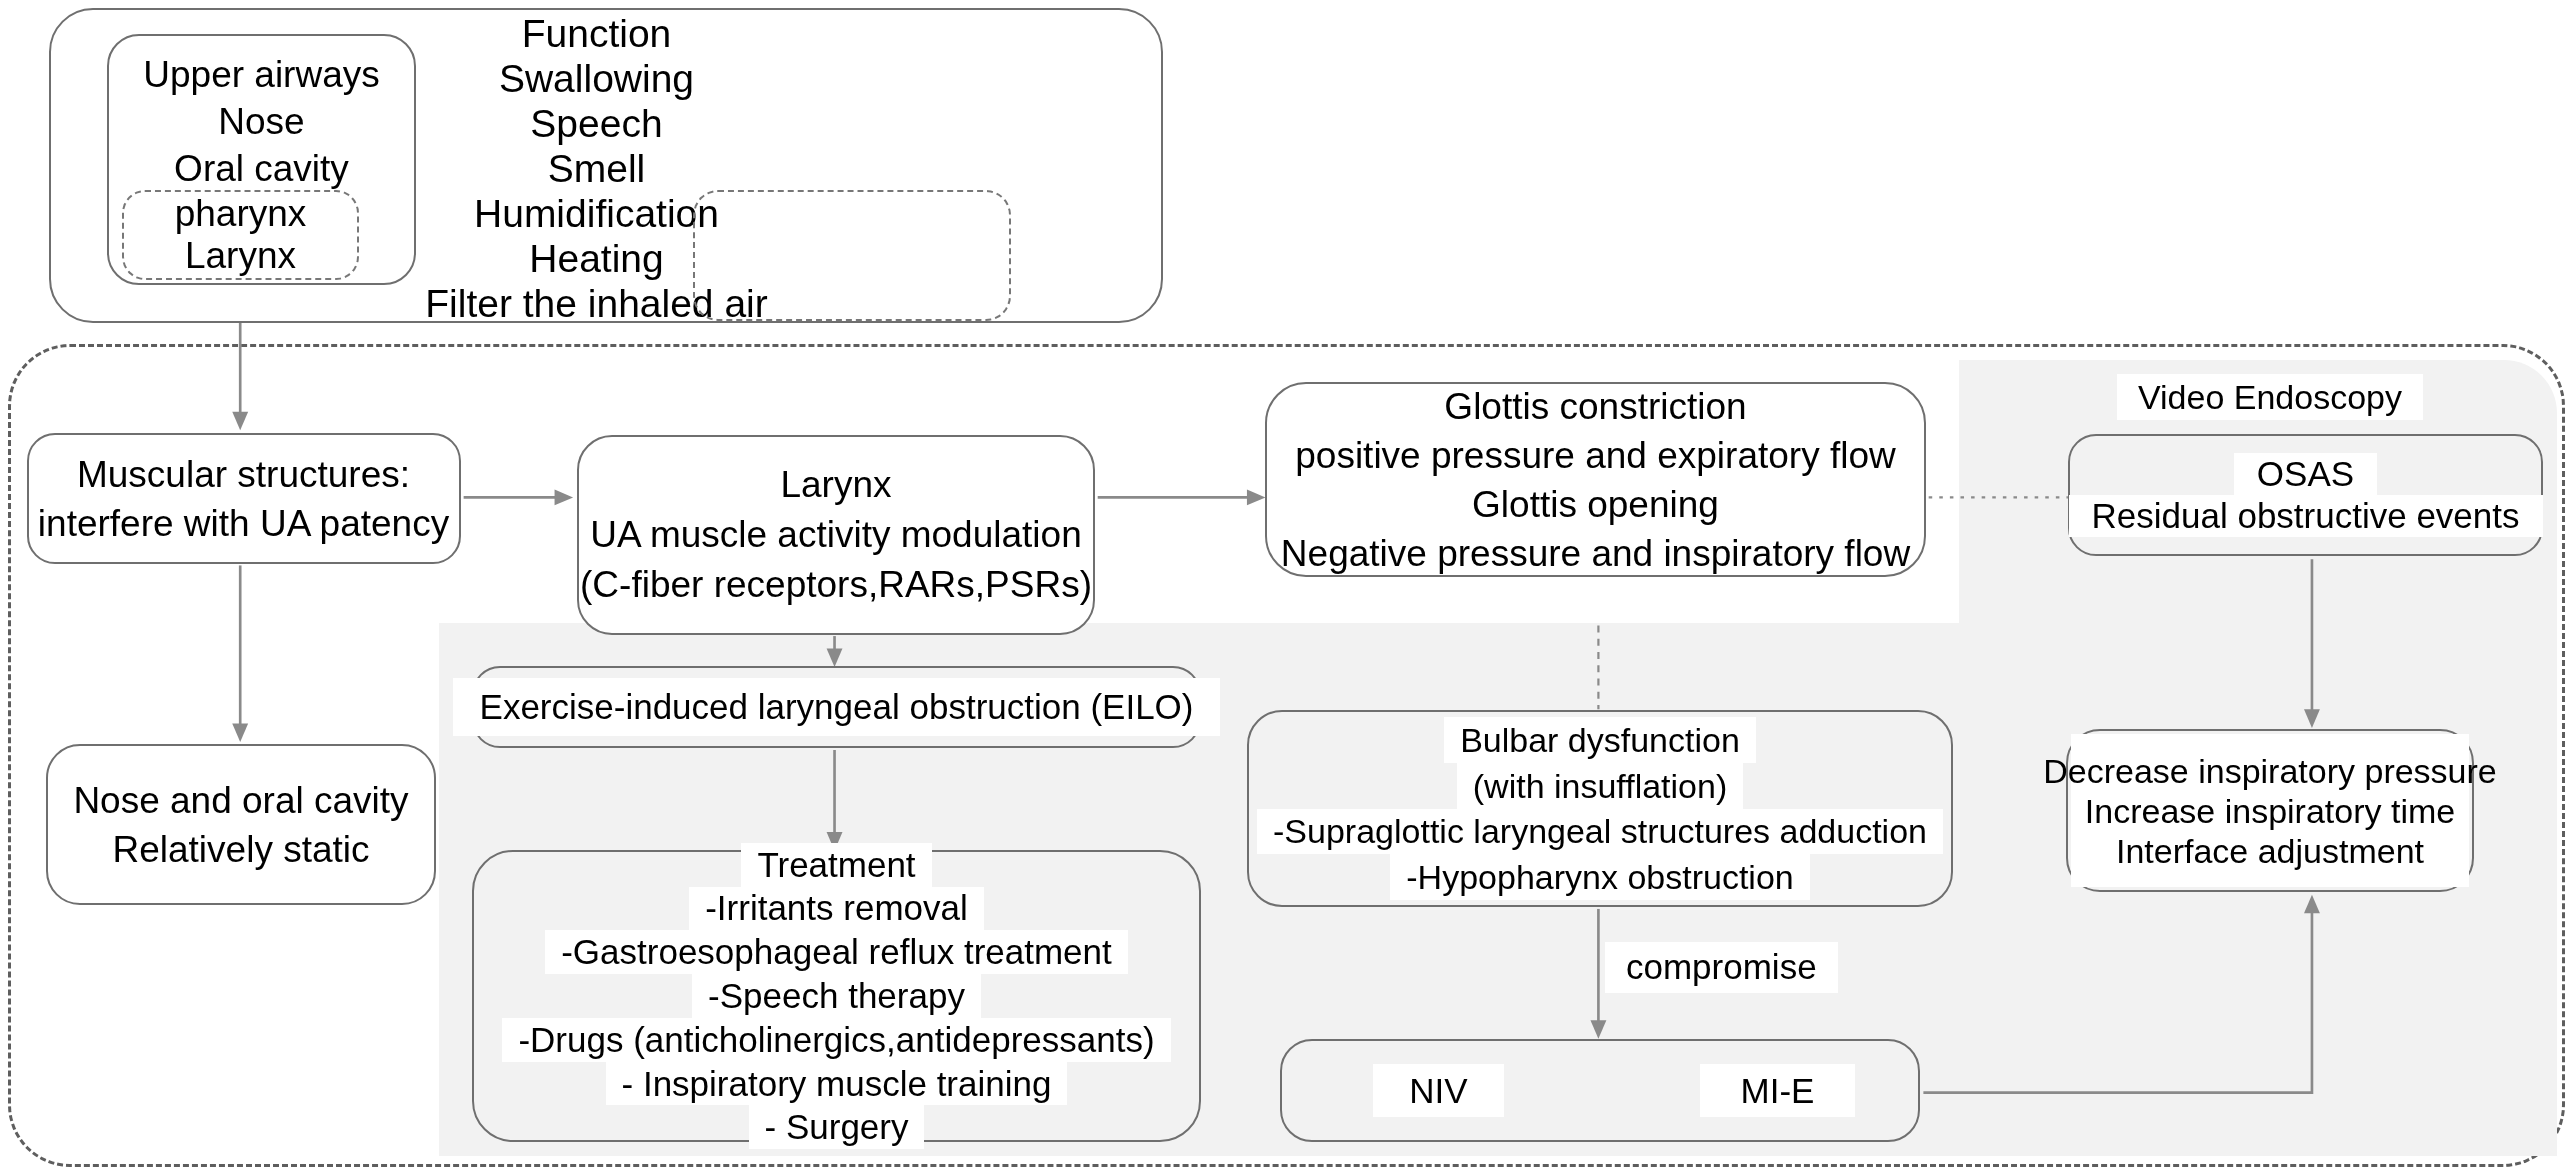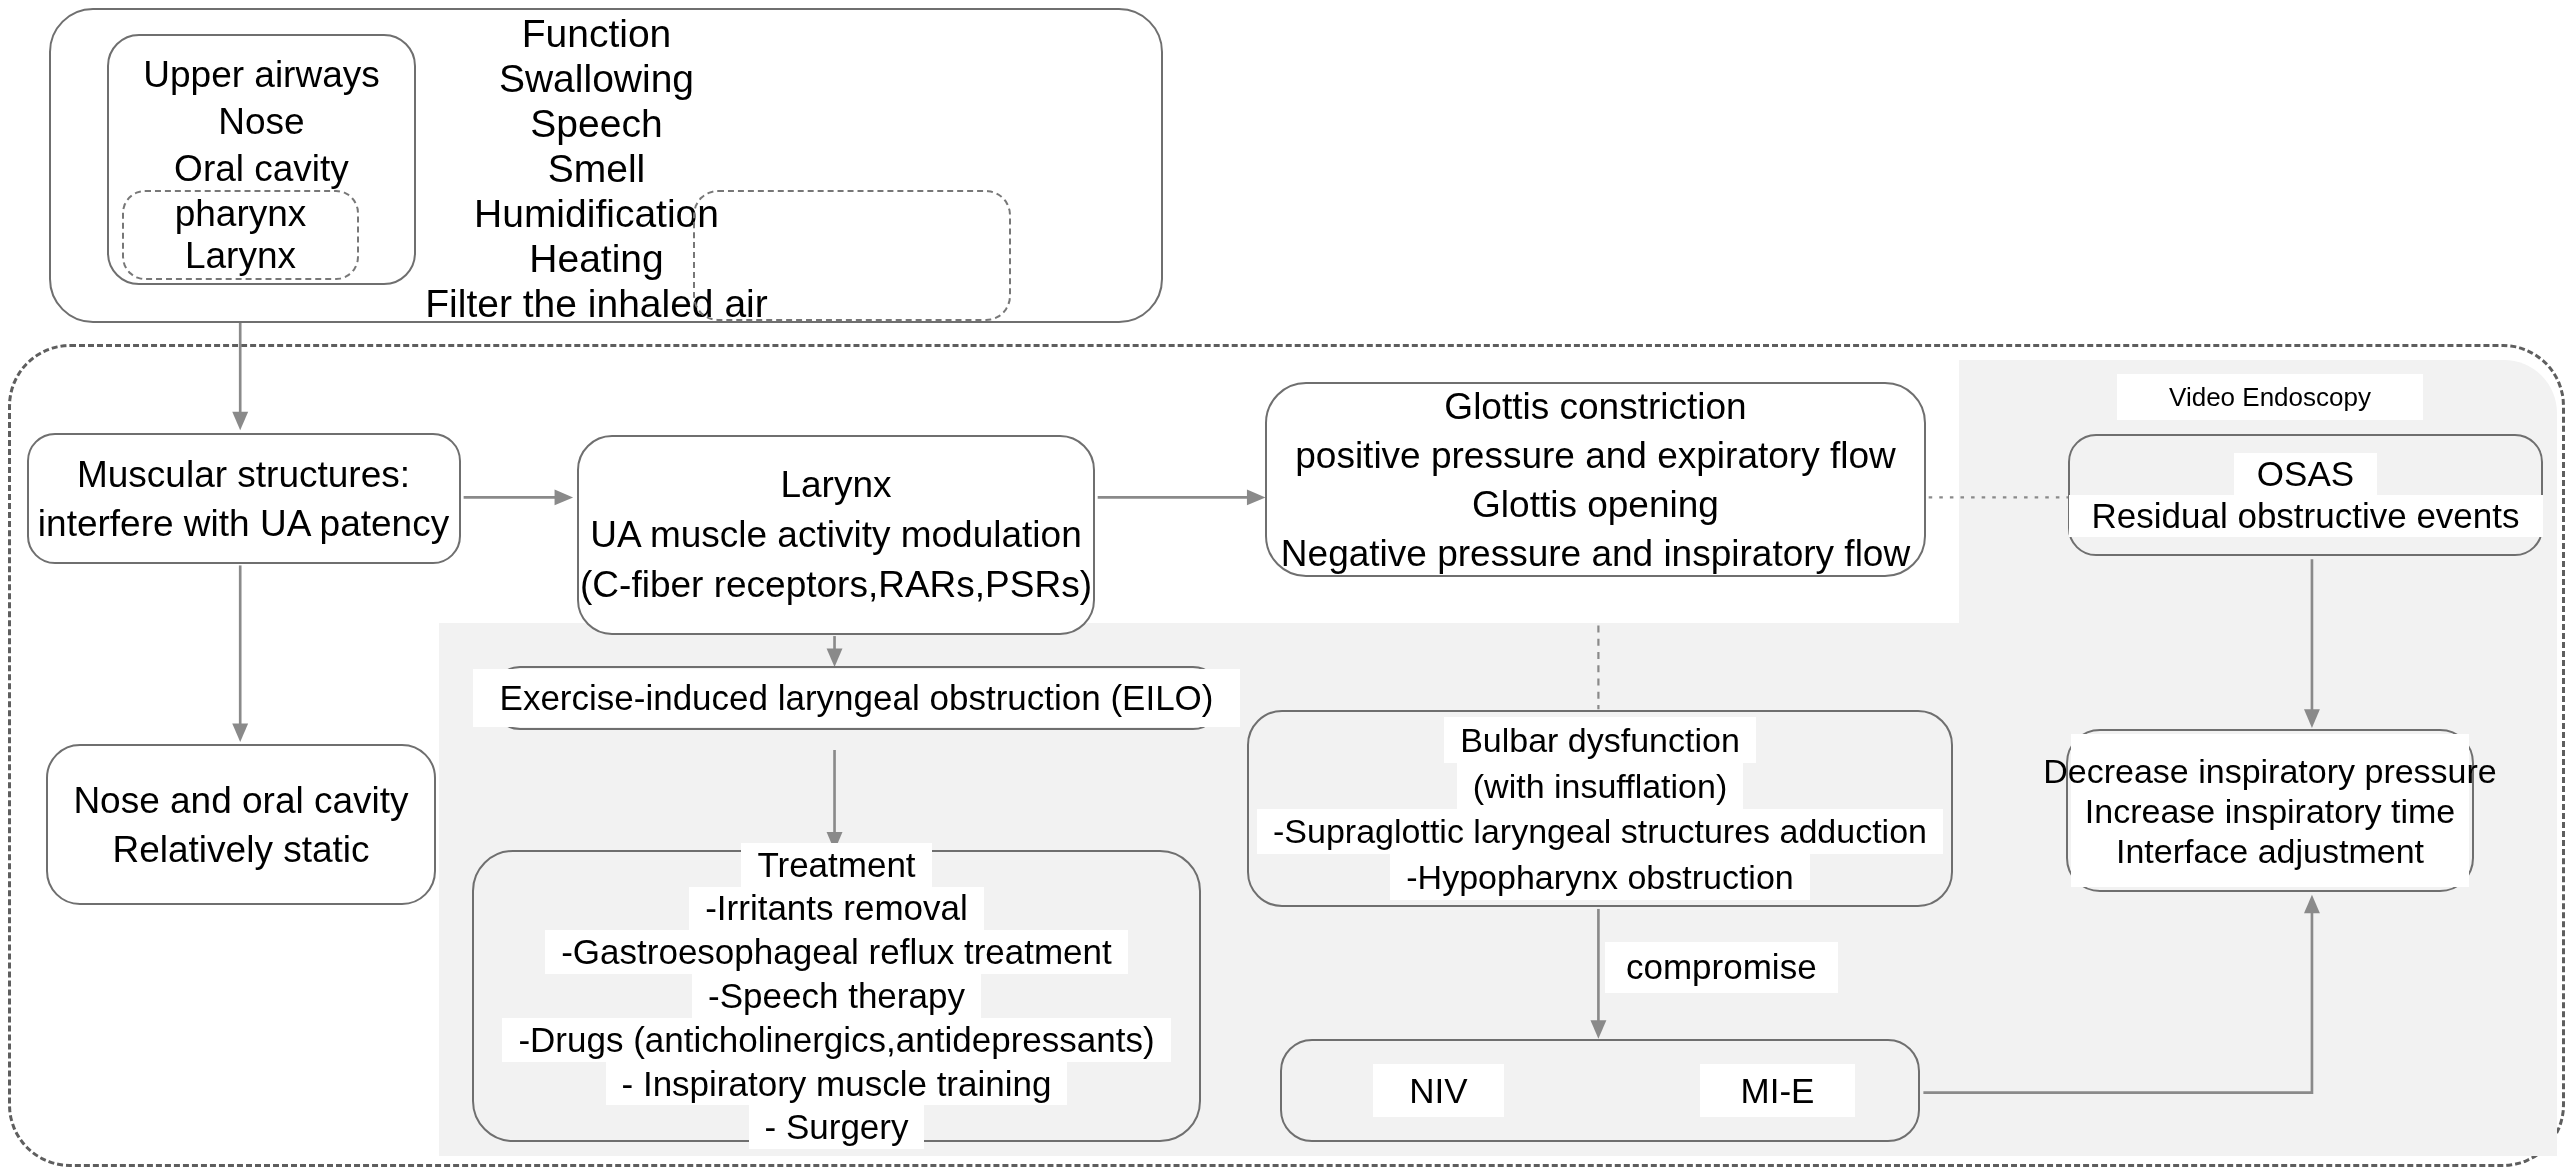--- a/index.html
+++ b/index.html
@@ -122,21 +122,21 @@
     <div class="line42" style="line-height:50px;">(C-fiber receptors,RARs,PSRs)</div>
   </div>
 
   <div class="box white" style="left:1265px;top:382px;width:661px;height:195px;border-radius:41px;">
     <div class="line42" style="line-height:49px;">Glottis constriction</div>
     <div class="line42" style="line-height:49px;">positive pressure and expiratory flow</div>
     <div class="line42" style="line-height:49px;">Glottis opening</div>
     <div class="line42" style="line-height:49px;">Negative pressure and inspiratory flow</div>
   </div>
 
-  <div class="box" style="left:492px;top:666px;width:729px;height:64px;border-radius:28px;">
+  <div class="box" style="left:472px;top:666px;width:729px;height:82px;border-radius:28px;">
     <span class="band line40" style="padding:8px 26.5px;">Exercise-induced laryngeal obstruction (EILO)</span>
   </div>
 
   <div class="box" style="left:472px;top:850px;width:729px;height:292px;border-radius:41px;">
     <span class="band line40">Treatment</span>
     <span class="band line40">-Irritants removal</span>
     <span class="band line40">-Gastroesophageal reflux treatment</span>
     <span class="band line40">-Speech therapy</span>
     <span class="band line40">-Drugs (anticholinergics,antidepressants)</span>
     <span class="band line40">- Inspiratory muscle training</span>
@@ -149,21 +149,21 @@
     <span class="band line39">-Supraglottic laryngeal structures adduction</span>
     <span class="band line39">-Hypopharynx obstruction</span>
   </div>
 
   <div class="label-band" style="left:1605px;top:942px;padding:5.3px 21px;font-size:35px;">compromise</div>
 
   <div class="box" style="left:1280px;top:1039px;width:640px;height:103px;border-radius:32px;"></div>
   <div class="label-band" style="left:1373px;top:1064px;width:131px;height:53px;font-size:35px;">NIV</div>
   <div class="label-band" style="left:1700px;top:1064px;width:155px;height:53px;font-size:35px;">MI-E</div>
 
-  <div class="label-band" style="left:2117px;top:374px;width:306px;height:46px;font-size:26px;">Video Endoscopy</div>
+  <div class="label-band" style="left:2117px;top:374px;width:306px;height:46px;font-size:34px;">Video Endoscopy</div>
 
   <div class="box" style="left:2068px;top:434px;width:475px;height:122px;border-radius:28px;">
     <span class="band" style="font-size:35px;line-height:42px;white-space:nowrap;padding:0 23px;">OSAS</span>
     <span class="band" style="font-size:35px;line-height:42px;white-space:nowrap;padding:0 23px;">Residual obstructive events</span>
   </div>
 
   <div class="box" style="left:2066px;top:729px;width:408px;height:163px;border-radius:34px;padding:3px;">
     <div style="background:#ffffff;width:100%;height:100%;display:flex;flex-direction:column;align-items:center;justify-content:center;">
       <div class="line39" style="line-height:40px;">Decrease inspiratory pressure</div>
       <div class="line39" style="line-height:40px;">Increase inspiratory time</div>

